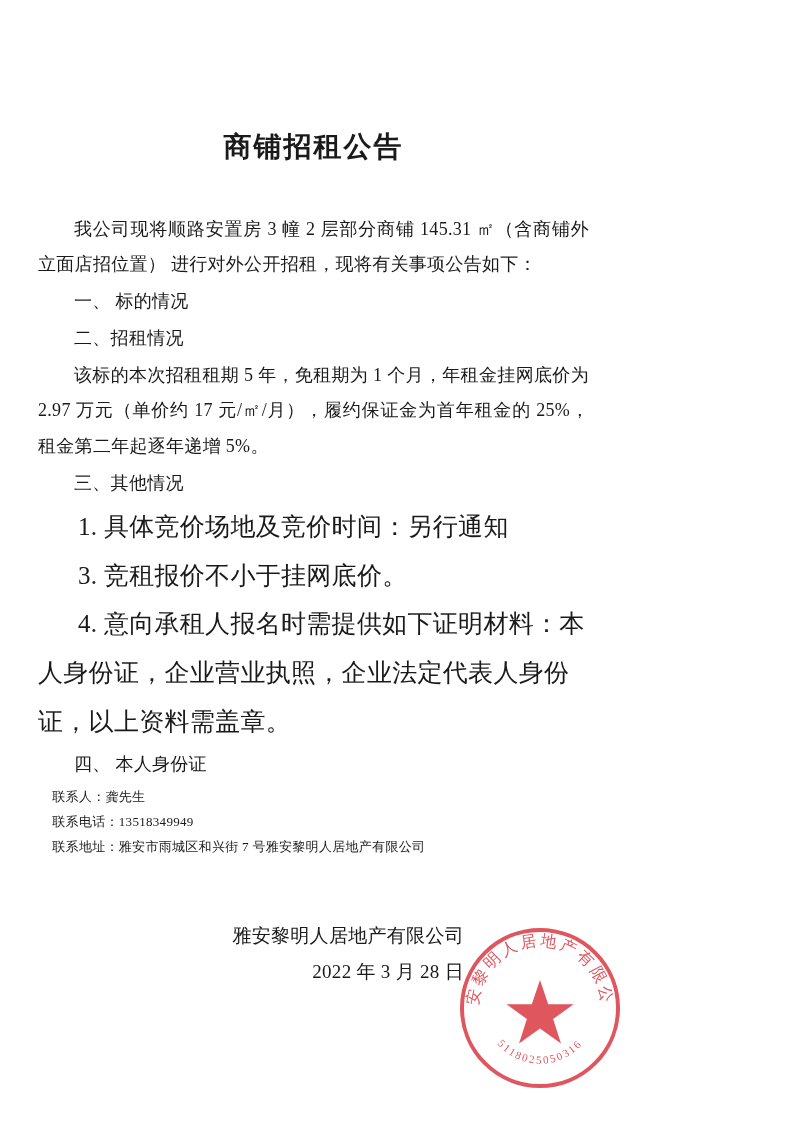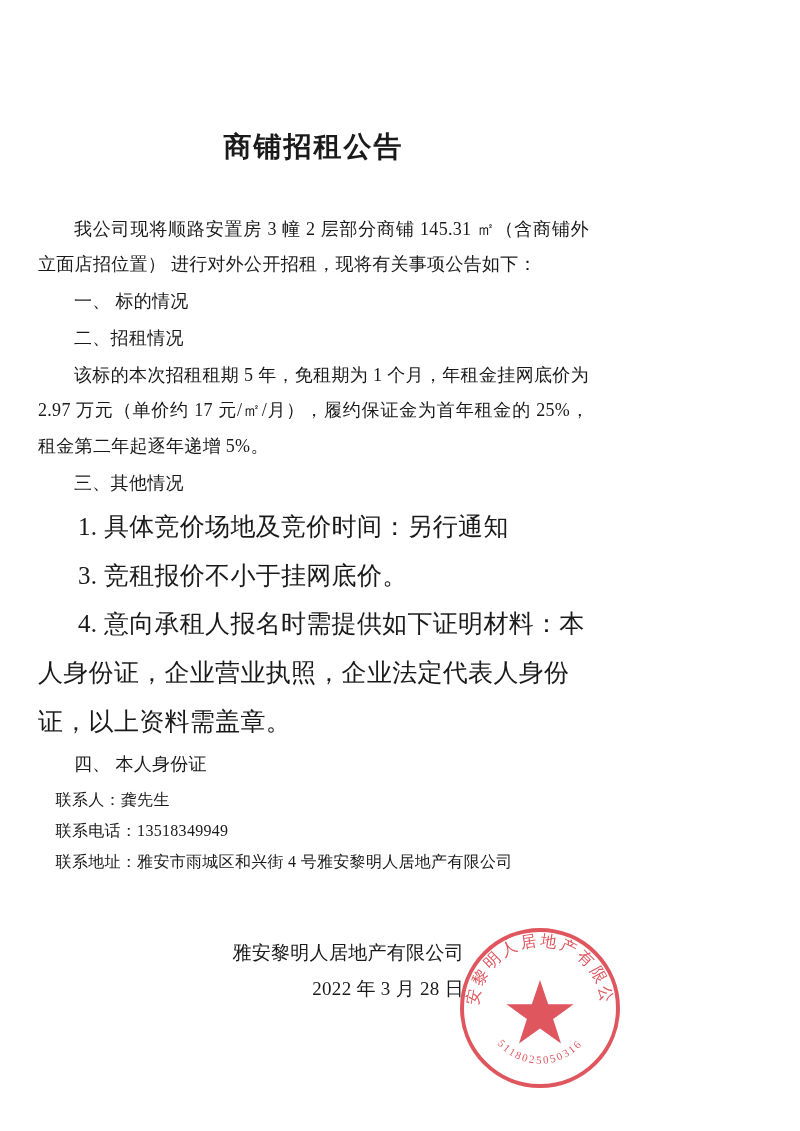--- a/index.html
+++ b/index.html
@@ -43,21 +43,21 @@
     text-indent: 2em;
   }
   .list-item {
     font-size: 25px;
     line-height: 1.95;
     margin: 0;
     text-indent: 1.6em;
     letter-spacing: 0.3px;
   }
   .contact-line {
-    font-size: 16px;
+    font-size: 13px;
     line-height: 1.95;
     margin: 0;
     text-indent: 1.1em;
     letter-spacing: 0.3px;
     font-family: Liberation Serif, serif;
   }
   .signature-block {
     margin-top: 58px;
     text-align: right;
     padding-right: 125px;
@@ -100,21 +100,21 @@
   <p class="para">该标的本次招租租期 5 年，免租期为 1 个月，年租金挂网底价为 2.97 万元（单价约 17 元/㎡/月），履约保证金为首年租金的 25%，租金第二年起逐年递增 5%。</p>
 
   <p class="para heading">三、其他情况</p>
   <p class="list-item">1. 具体竞价场地及竞价时间：另行通知</p>
   <p class="list-item">3. 竞租报价不小于挂网底价。</p>
   <p class="list-item">4. 意向承租人报名时需提供如下证明材料：本人身份证，企业营业执照，企业法定代表人身份证，以上资料需盖章。</p>
 
   <p class="para heading">四、 本人身份证</p>
   <p class="contact-line">联系人：龚先生</p>
   <p class="contact-line">联系电话：13518349949</p>
-  <p class="contact-line">联系地址：雅安市雨城区和兴街 4 号雅安黎明人居地产有限公司</p>
+  <p class="contact-line">联系地址：雅安市雨城区和兴街 7 号雅安黎明人居地产有限公司</p>
 
   <div class="signature-block">
     <div class="signature-line">雅安黎明人居地产有限公司</div>
     <div class="signature-line">2022 年 3 月 28 日</div>
   </div>
 
   <div class="seal">
     <svg width="170" height="170" viewBox="0 0 170 170" xmlns="http://www.w3.org/2000/svg">
       <defs>
         <path id="arcTop" d="M 23,85 A 62,62 0 0 1 147,85" fill="none"></path>

